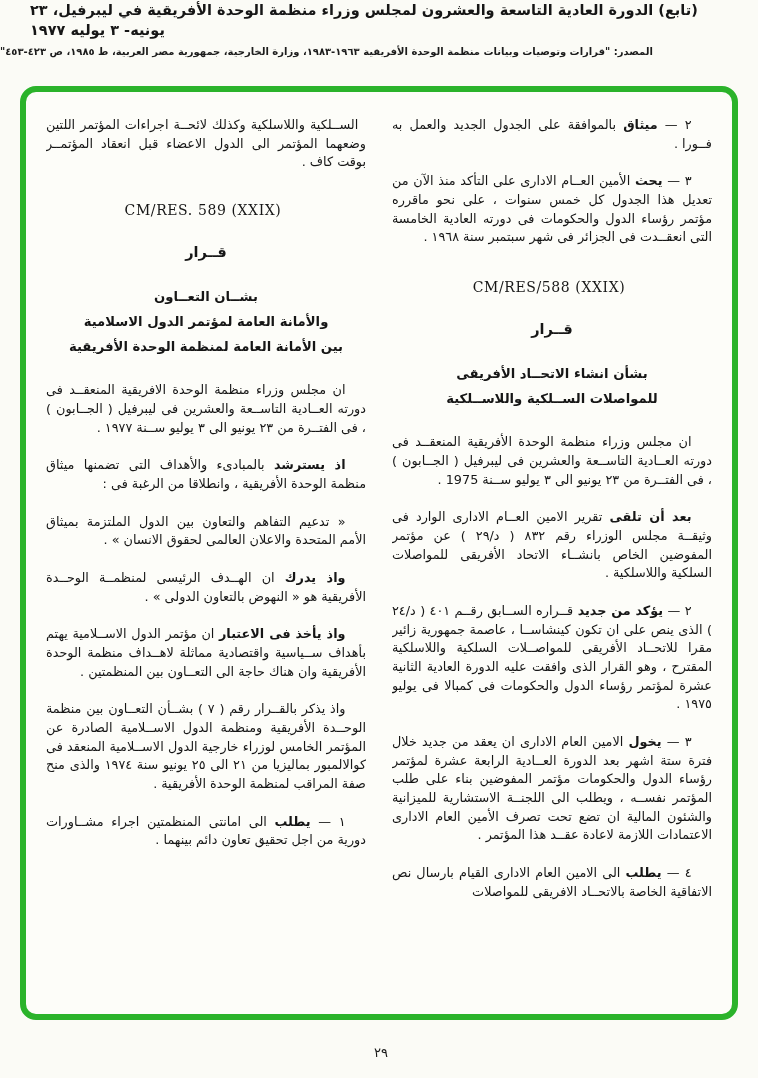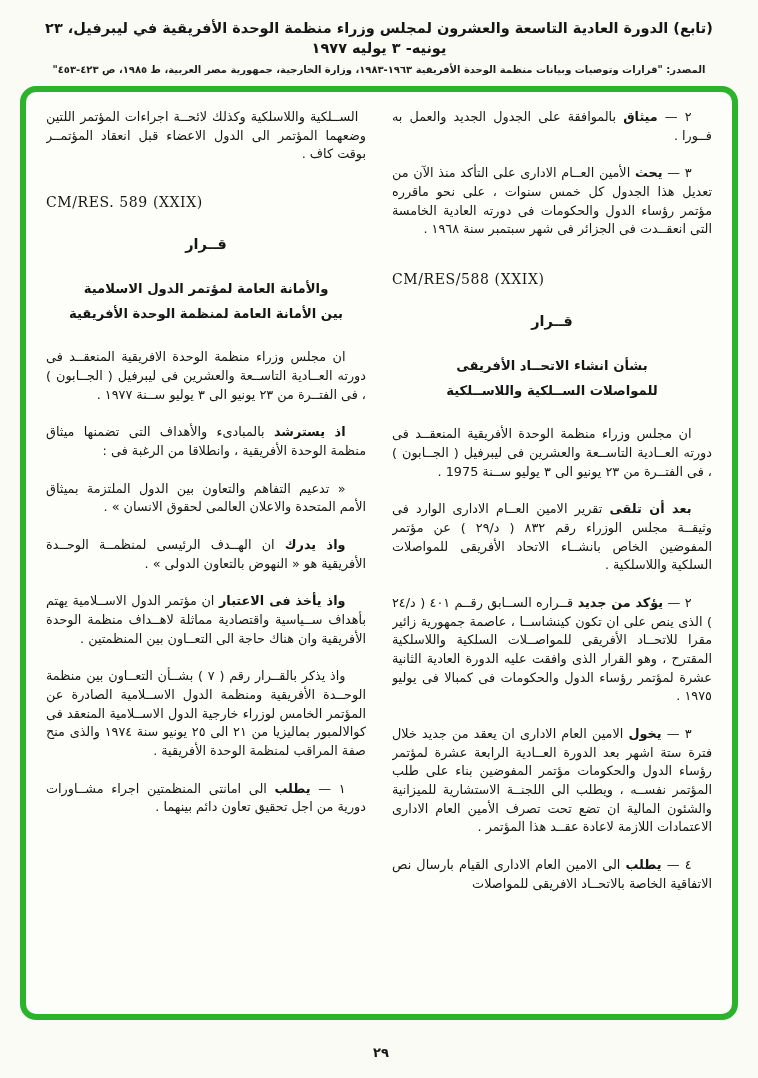--- a/index.html
+++ b/index.html
@@ -6,66 +6,66 @@
   html,body { margin:0; padding:0; }
   body {
     width:758px; height:1078px;
     background:#fbfbf6;
     color:#161616;
     font-family:"DejaVu Sans", sans-serif;
     position:relative;
     direction:rtl;
     overflow:hidden;
   }
-  .doc-header { text-align:center; padding-top:18px; }
+  .doc-header { text-align:left; }
   .doc-title { font-weight:bold; font-size:14.5px; line-height:1.4; padding:0 30px; }
   .doc-source { font-weight:bold; font-size:10px; margin-top:5px; color:#1c1c1c; }
 
   .frame {
     position:absolute; left:20px; right:20px; top:86px; height:934px;
     border:6px solid #2bb32b;
     border-radius:16px;
     background:#fdfdf9;
     padding:16px 20px 10px 20px;
   }
   .cols { display:flex; flex-direction:row; gap:26px; height:100%; overflow:hidden; }
   .col { flex:1 1 0; overflow:hidden; }
 
   .para {
     text-align:justify;
     font-size:12.8px;
     line-height:1.46;
-    margin:0 0 19px 0;
+    margin:8px 0 19px 0;
     text-indent:1.6em;
   }
   .para .lead { font-weight:bold; }
   .para.no-indent { text-indent:0.6em; }
 
   .res-code {
-    direction:ltr; text-align:left;
+    direction:ltr; text-align:center;
     font-family:"DejaVu Serif", serif;
     font-size:14px; letter-spacing:0.6px;
     margin:30px 6px 26px 0;
     white-space:nowrap;
   }
   .res-code.big-gap { margin-top:32px; }
 
   .res-title {
     text-align:center; font-weight:bold;
     font-size:14.5px; margin:0 0 24px 0;
   }
   .subject-line {
     text-align:center; font-weight:bold;
     font-size:13.2px; line-height:1.9; margin:0;
   }
   .subject-block { margin-bottom:22px; }
 
   .page-number {
     position:absolute; bottom:18px; left:4px; right:0;
-    text-align:center; font-weight:bold; font-size:13px;
+    text-align:center; font-weight:normal; font-size:13px;
   }
 </style>
 </head>
 <body>
 
 <header class="doc-header">
   <div class="doc-title">(تابع) الدورة العادية التاسعة والعشرون لمجلس وزراء منظمة الوحدة الأفريقية في ليبرفيل، ٢٣ يونيه- ٣ يوليه ١٩٧٧</div>
   <div class="doc-source">المصدر: "قرارات وتوصيات وبيانات منظمة الوحدة الأفريقية ١٩٦٣-١٩٨٣، وزارة الخارجية، جمهورية مصر العربية، ط ١٩٨٥، ص ٤٢٣-٤٥٣"</div>
 </header>
 
@@ -89,20 +89,21 @@
       <p class="para"><span>٣ — </span><strong class="lead">يخول</strong><span> الامين العام الادارى ان يعقد من جديد خلال فترة ستة اشهر بعد الدورة العــادية الرابعة عشرة لمؤتمر رؤساء الدول والحكومات مؤتمر المفوضين بناء على طلب المؤتمر نفســه ، ويطلب الى اللجنــة الاستشارية للميزانية والشئون المالية ان تضع تحت تصرف الأمين العام الادارى الاعتمادات اللازمة لاعادة عقــد هذا المؤتمر .</span></p>
       <p class="para"><span>٤ — </span><strong class="lead">يطلب</strong><span> الى الامين العام الادارى القيام بارسال نص الاتفاقية الخاصة بالاتحــاد الافريقى للمواصلات</span></p>
     </section>
 
     <section class="col">
       <p class="para no-indent"><span>الســلكية واللاسلكية وكذلك لائحــة اجراءات المؤتمر اللتين وضعهما المؤتمر الى الدول الاعضاء قبل انعقاد المؤتمــر بوقت كاف .</span></p>
 
       <div class="res-code">CM/RES. 589 (XXIX)</div>
       <h2 class="res-title">قــرار</h2>
       <div class="subject-block">
+        <p class="subject-line">بشــان التعــاون</p>
         <p class="subject-line">والأمانة العامة لمؤتمر الدول الاسلامية</p>
         <p class="subject-line">بين الأمانة العامة لمنظمة الوحدة الأفريقية</p>
       </div>
 
       <p class="para"><span></span><strong class="lead"></strong><span>ان مجلس وزراء منظمة الوحدة الافريقية المنعقــد فى دورته العــادية التاســعة والعشرين فى ليبرفيل ( الجــابون ) ، فى الفتــرة من ٢٣ يونيو الى ٣ يوليو ســنة ١٩٧٧ .</span></p>
       <p class="para"><span></span><strong class="lead">اذ يسترشد</strong><span> بالمبادىء والأهداف التى تضمنها ميثاق منظمة الوحدة الأفريقية ، وانطلاقا من الرغبة فى :</span></p>
       <p class="para"><span></span><strong class="lead"></strong><span>« تدعيم التفاهم والتعاون بين الدول الملتزمة بميثاق الأمم المتحدة والاعلان العالمى لحقوق الانسان » .</span></p>
       <p class="para"><span></span><strong class="lead">واذ يدرك</strong><span> ان الهــدف الرئيسى لمنظمــة الوحــدة الأفريقية هو « النهوض بالتعاون الدولى » .</span></p>
       <p class="para"><span></span><strong class="lead">واذ يأخذ فى الاعتبار</strong><span> ان مؤتمر الدول الاســلامية يهتم بأهداف ســياسية واقتصادية مماثلة لاهــداف منظمة الوحدة الأفريقية وان هناك حاجة الى التعــاون بين المنظمتين .</span></p>
       <p class="para"><span></span><strong class="lead"></strong><span>واذ يذكر بالقــرار رقم ( ٧ ) بشــأن التعــاون بين منظمة الوحــدة الأفريقية ومنظمة الدول الاســلامية الصادرة عن المؤتمر الخامس لوزراء خارجية الدول الاســلامية المنعقد فى كوالالمبور بماليزيا من ٢١ الى ٢٥ يونيو سنة ١٩٧٤ والذى منح صفة المراقب لمنظمة الوحدة الأفريقية .</span></p>

